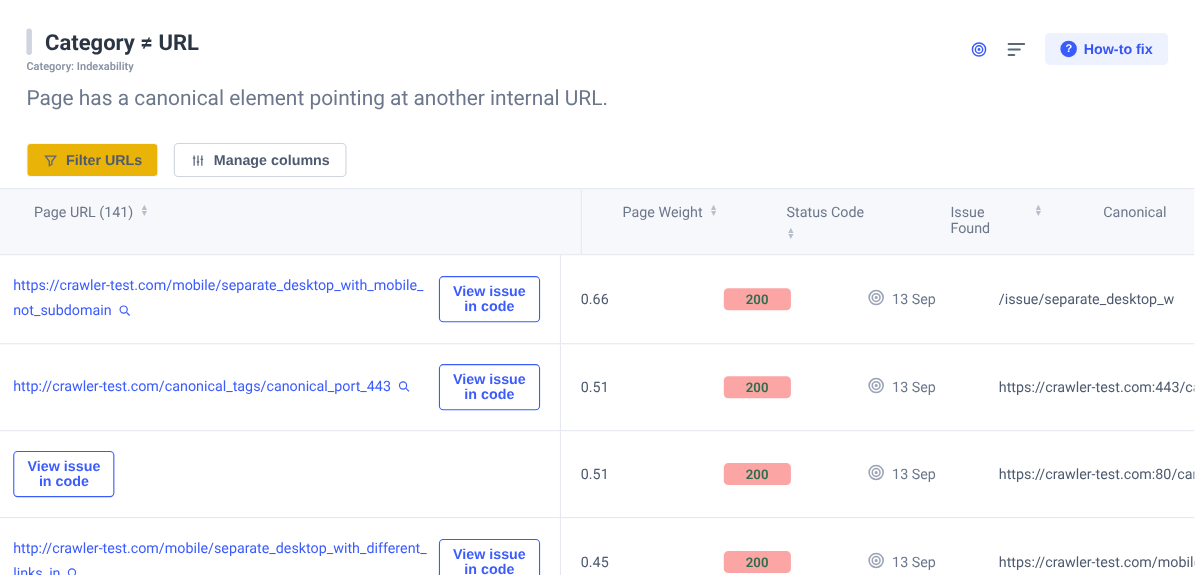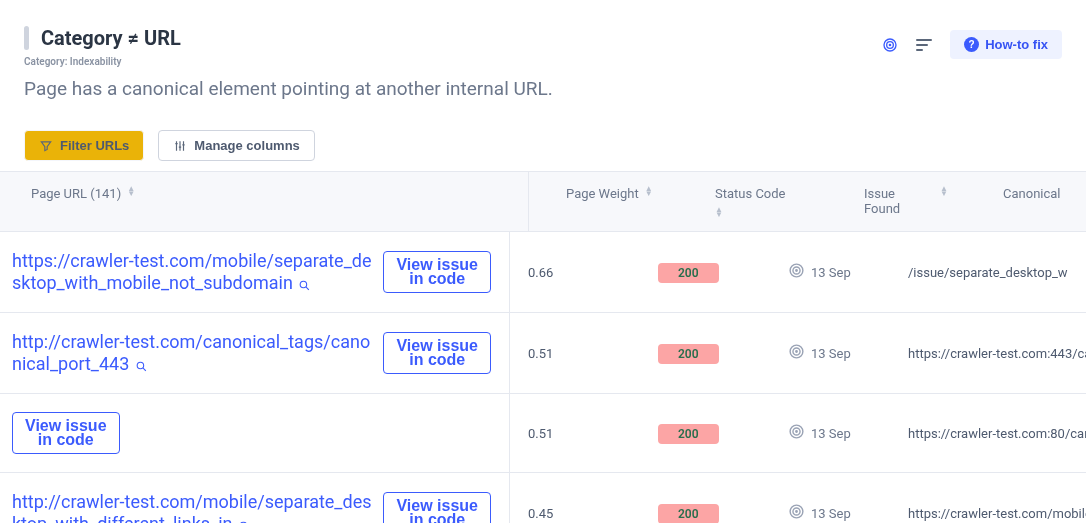--- a/index.html
+++ b/index.html
@@ -32,24 +32,24 @@
     .sort { display:inline-flex; flex-direction:column; gap:0; font-size:8px; line-height:5px; color:#b7bfcd; }
     .th-url { width:510px; border-right:1px solid #e5e8ef; padding-left:12px; }
     .th-w { width:130px; }
     .th-s { width:130px;flex-direction:column; }
     .th-i { width:120px;gap:18px; }
     .th-c { flex:1; }
 
     .tr { display:flex; border-bottom:1px solid #e5e8ef; align-items:center; }
     .td { font-size:13px; padding:18px 18px; }
     .td-url { width:510px; border-right:1px solid #e5e8ef; display:flex; align-items:center; gap:10px; padding-left:12px; }
-    .url-link { color:#3b5bfd; text-decoration:none; word-break:break-all; font-size:18px; line-height:22px; cursor:pointer; }
+    .url-link { color:#3b5bfd; text-decoration:none; word-break:break-all; font-size:13px; line-height:22px; cursor:pointer; }
     .mag { width:13px; height:13px; display:inline-block; margin-left:2px; vertical-align:middle; }
     .mag svg { stroke:#3b5bfd; stroke-width:2; fill:none; }
-    .view-btn { border:1px solid #3b5bfd; color:#3b5bfd; background:#fff; border-radius:4px; padding:6px 12px; font-size:16px; font-weight:600; cursor:pointer; text-align:center; line-height:14px; min-width:92px; white-space:pre-line; }
+    .view-btn { border:1px solid #3b5bfd; color:#3b5bfd; background:#fff; border-radius:4px; padding:6px 12px; font-size:13px; font-weight:600; cursor:pointer; text-align:center; line-height:14px; min-width:92px; white-space:pre-line; }
     .td-w { width:130px; color:#4e5a6f; }
     .td-s { width:130px; }
     .status { background:#fca5a5; color:#2a6e4d; border-radius:4px; padding:3px 20px; font-size:12px; font-weight:600; }
     .td-i { width:120px; display:flex; align-items:center; gap:6px; color:#6c778b;text-align:center; }
     .td-c { flex:1; color:#4e5a6f; white-space:nowrap; overflow:hidden; text-overflow:clip; }
     .issue-tgt svg { stroke:#9aa3b5; fill:none; stroke-width:2; width:17px; height:17px; }
   </style>
 </head>
 <body>
 

